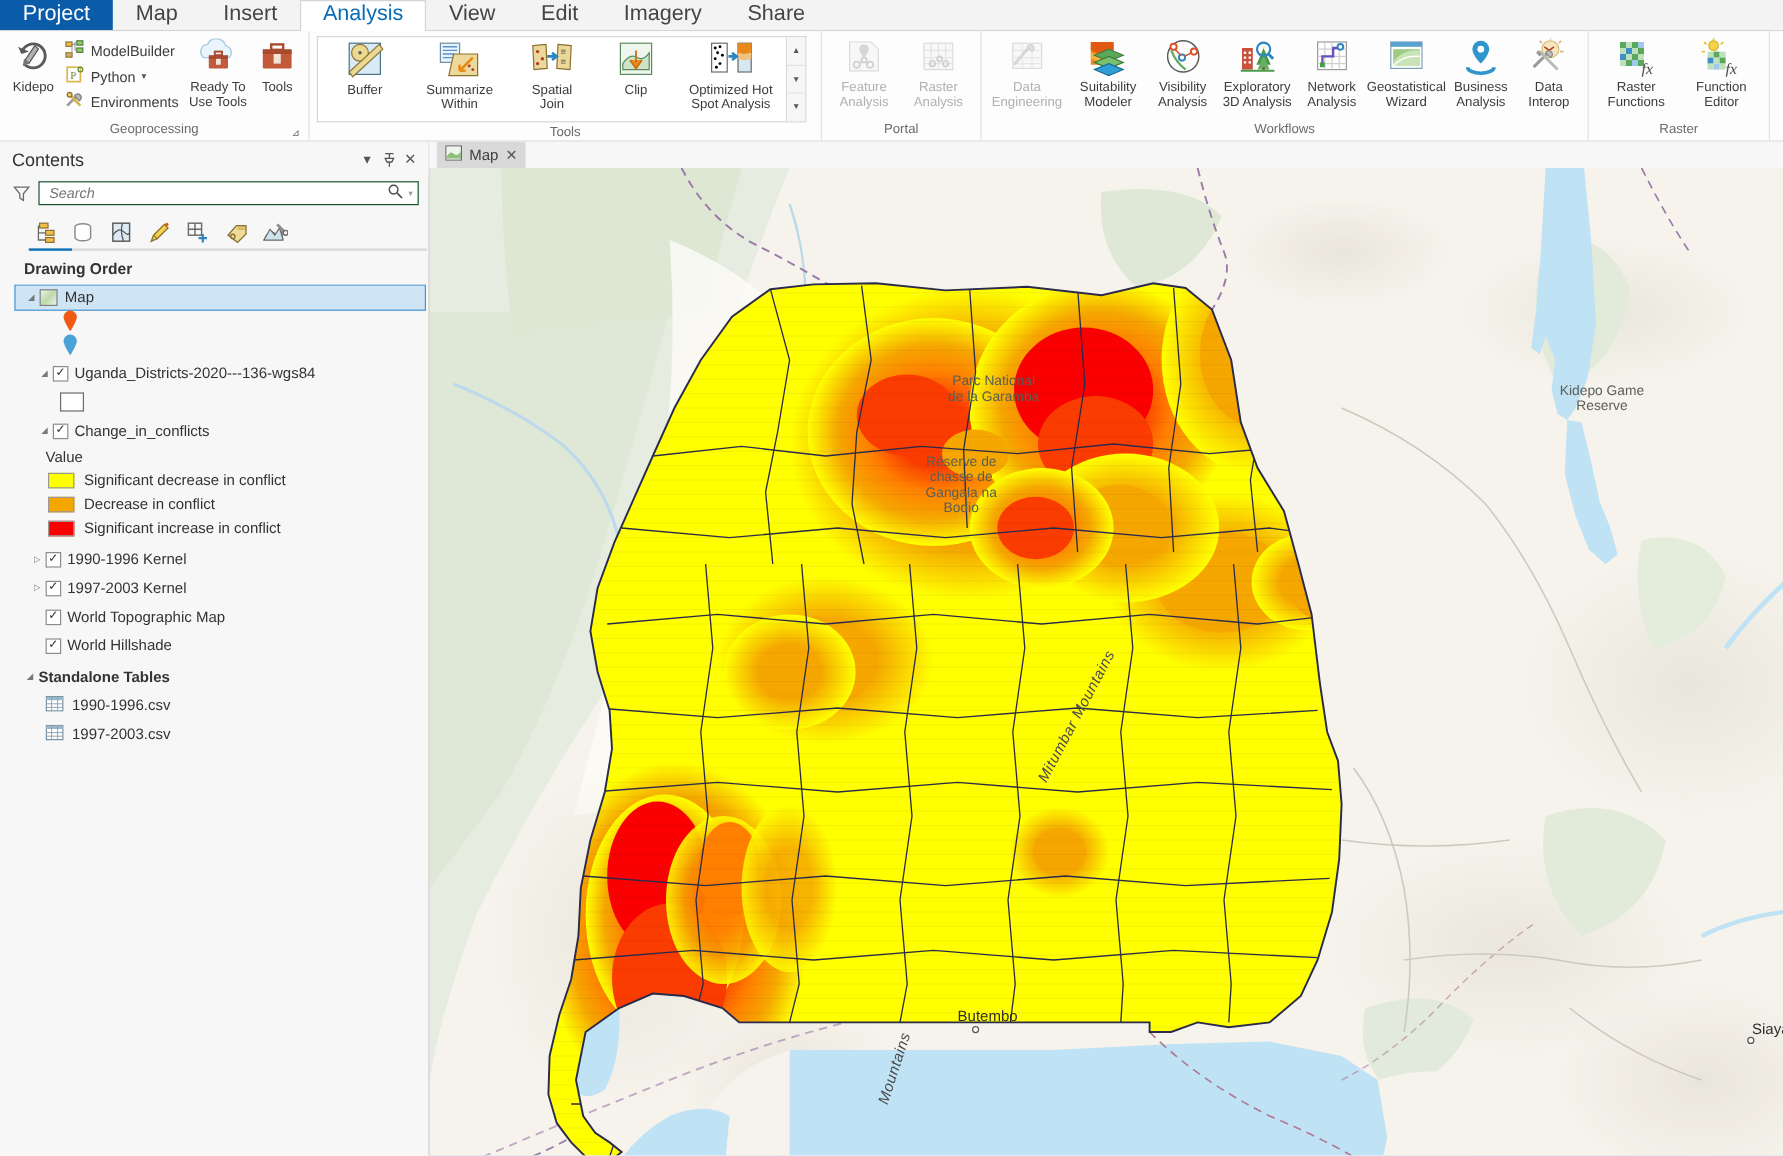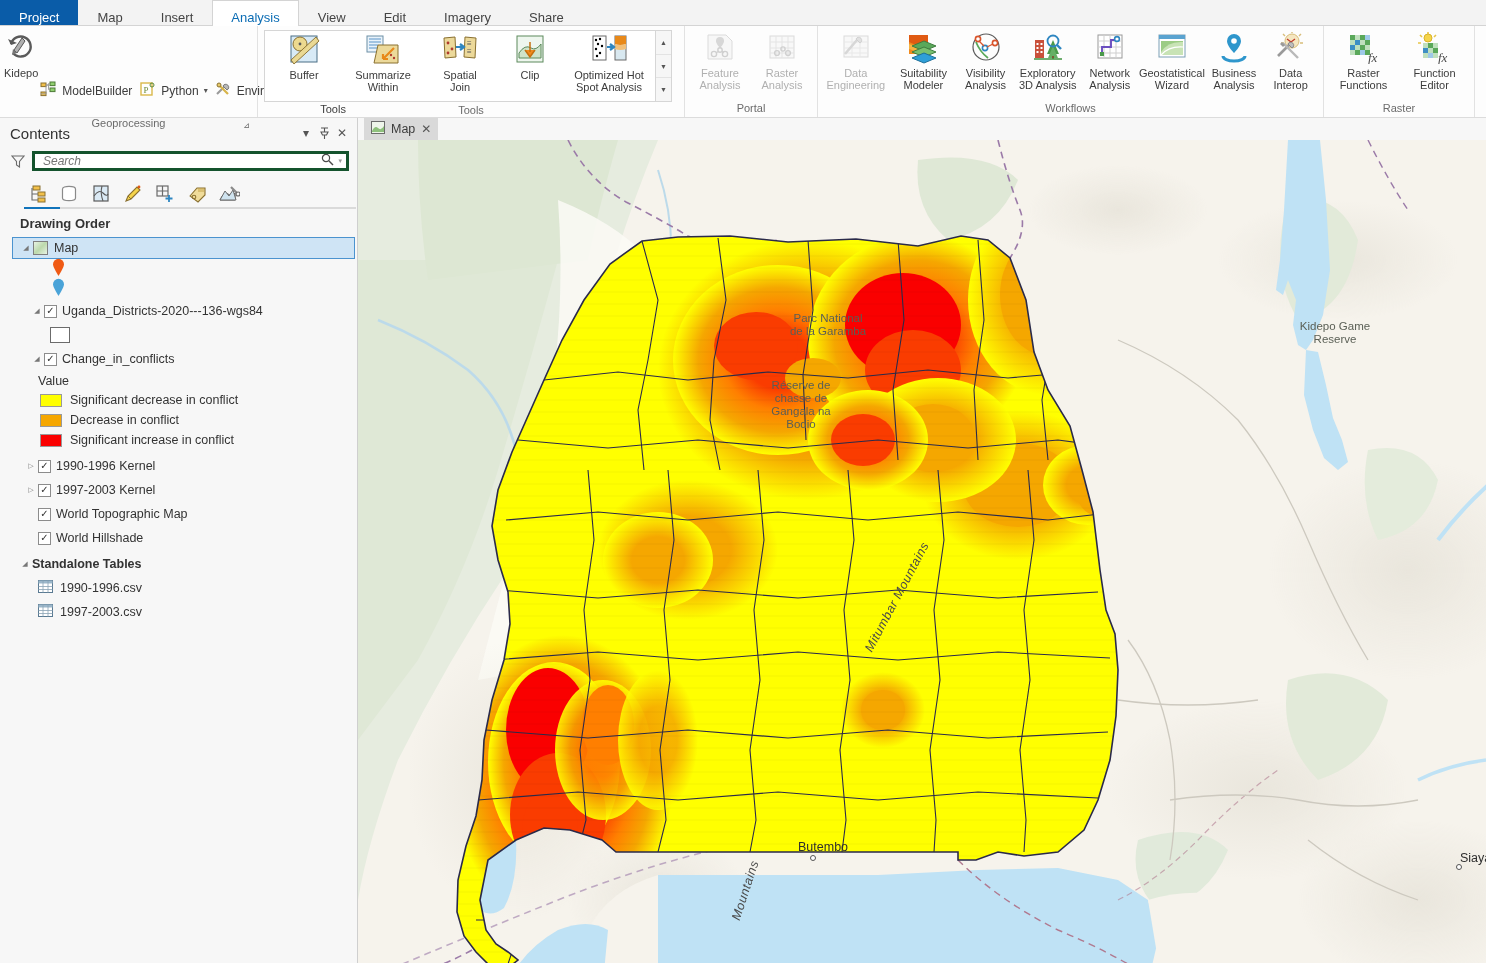--- a/index.html
+++ b/index.html
@@ -12,22 +12,22 @@
   }
 
   
   #ribbon-tabs {
     height:26px; background:#f3f3f3;
     display:flex; align-items:stretch;
     border-bottom:1px solid #d4d4d4;
     position:relative;
   }
   .rtab {
-    padding:0 18px; display:flex; align-items:flex-end;
-    font-size:13px; color:#444; cursor:default;
+    padding:0 18px; display:flex; align-items:flex-start;
+    font-size:18px; color:#444; cursor:default;
     border:1px solid transparent; border-bottom:none;
   }
   .rtab.project { background:#0a5ca8; color:#fff; font-weight:400; }
   .rtab.active {
     background:#fff; color:#0a6cb4;
     border-color:#d4d4d4;
     margin-bottom:-1px; padding-bottom:1px;
   }
 
   
@@ -63,21 +63,21 @@
   .bigbtn.wide { width:74px; }
   .bigbtn .ico { height:34px; display:flex; align-items:center; justify-content:center; }
   .bigbtn .lbl {
     font-size:11px; line-height:12px; text-align:center;
     color:#3c3c3c; margin-top:2px; word-wrap:break-word;
   }
   .bigbtn.disabled .lbl { color:#b0b0b0; }
   .bigbtn.disabled .ico { opacity:.38; }
 
   
-  .smallcol { display:flex; flex-direction:row; justify-content:flex-end; padding-top:3px;margin-top:48px; }
+  .smallcol { display:flex; flex-direction:column; justify-content:flex-end; padding-top:3px; }
   .smallbtn {
     display:flex; align-items:center; gap:5px;
     height:21px; padding:0 5px 0 2px; cursor:default;
   }
   .smallbtn .lbl { font-size:12px; color:#3c3c3c; }
   .caret { font-size:8px; color:#555; }
 
   
   .gallery {
     border:1px solid #d6d6d6; background:#fff;
@@ -115,21 +115,21 @@
     align-items:center; justify-content:center;
     font-size:12px; color:#555; cursor:default;
   }
   #search-row {
     display:flex; align-items:center; gap:6px;
     padding:0 8px 0 10px; height:26px;
   }
   #filter-icon { width:16px; height:16px; display:flex; align-items:center; justify-content:center; }
   #search-box {
     flex:1; height:20px; background:#fff;
-    border:3px solid #14532d; display:flex; align-items:center;
+    border:1px solid #14532d; display:flex; align-items:center;
     padding:0 4px 0 6px;
   }
   #search-input {
     flex:1; border:none; outline:none; font-size:12px;
     font-style:italic; color:#8a8a8a;
     font-family:"Liberation Sans", sans-serif; background:transparent;
   }
   #tabicons {
     display:flex; align-items:center; gap:10px;
     padding:6px 0 0 26px; height:34px; position:relative;

